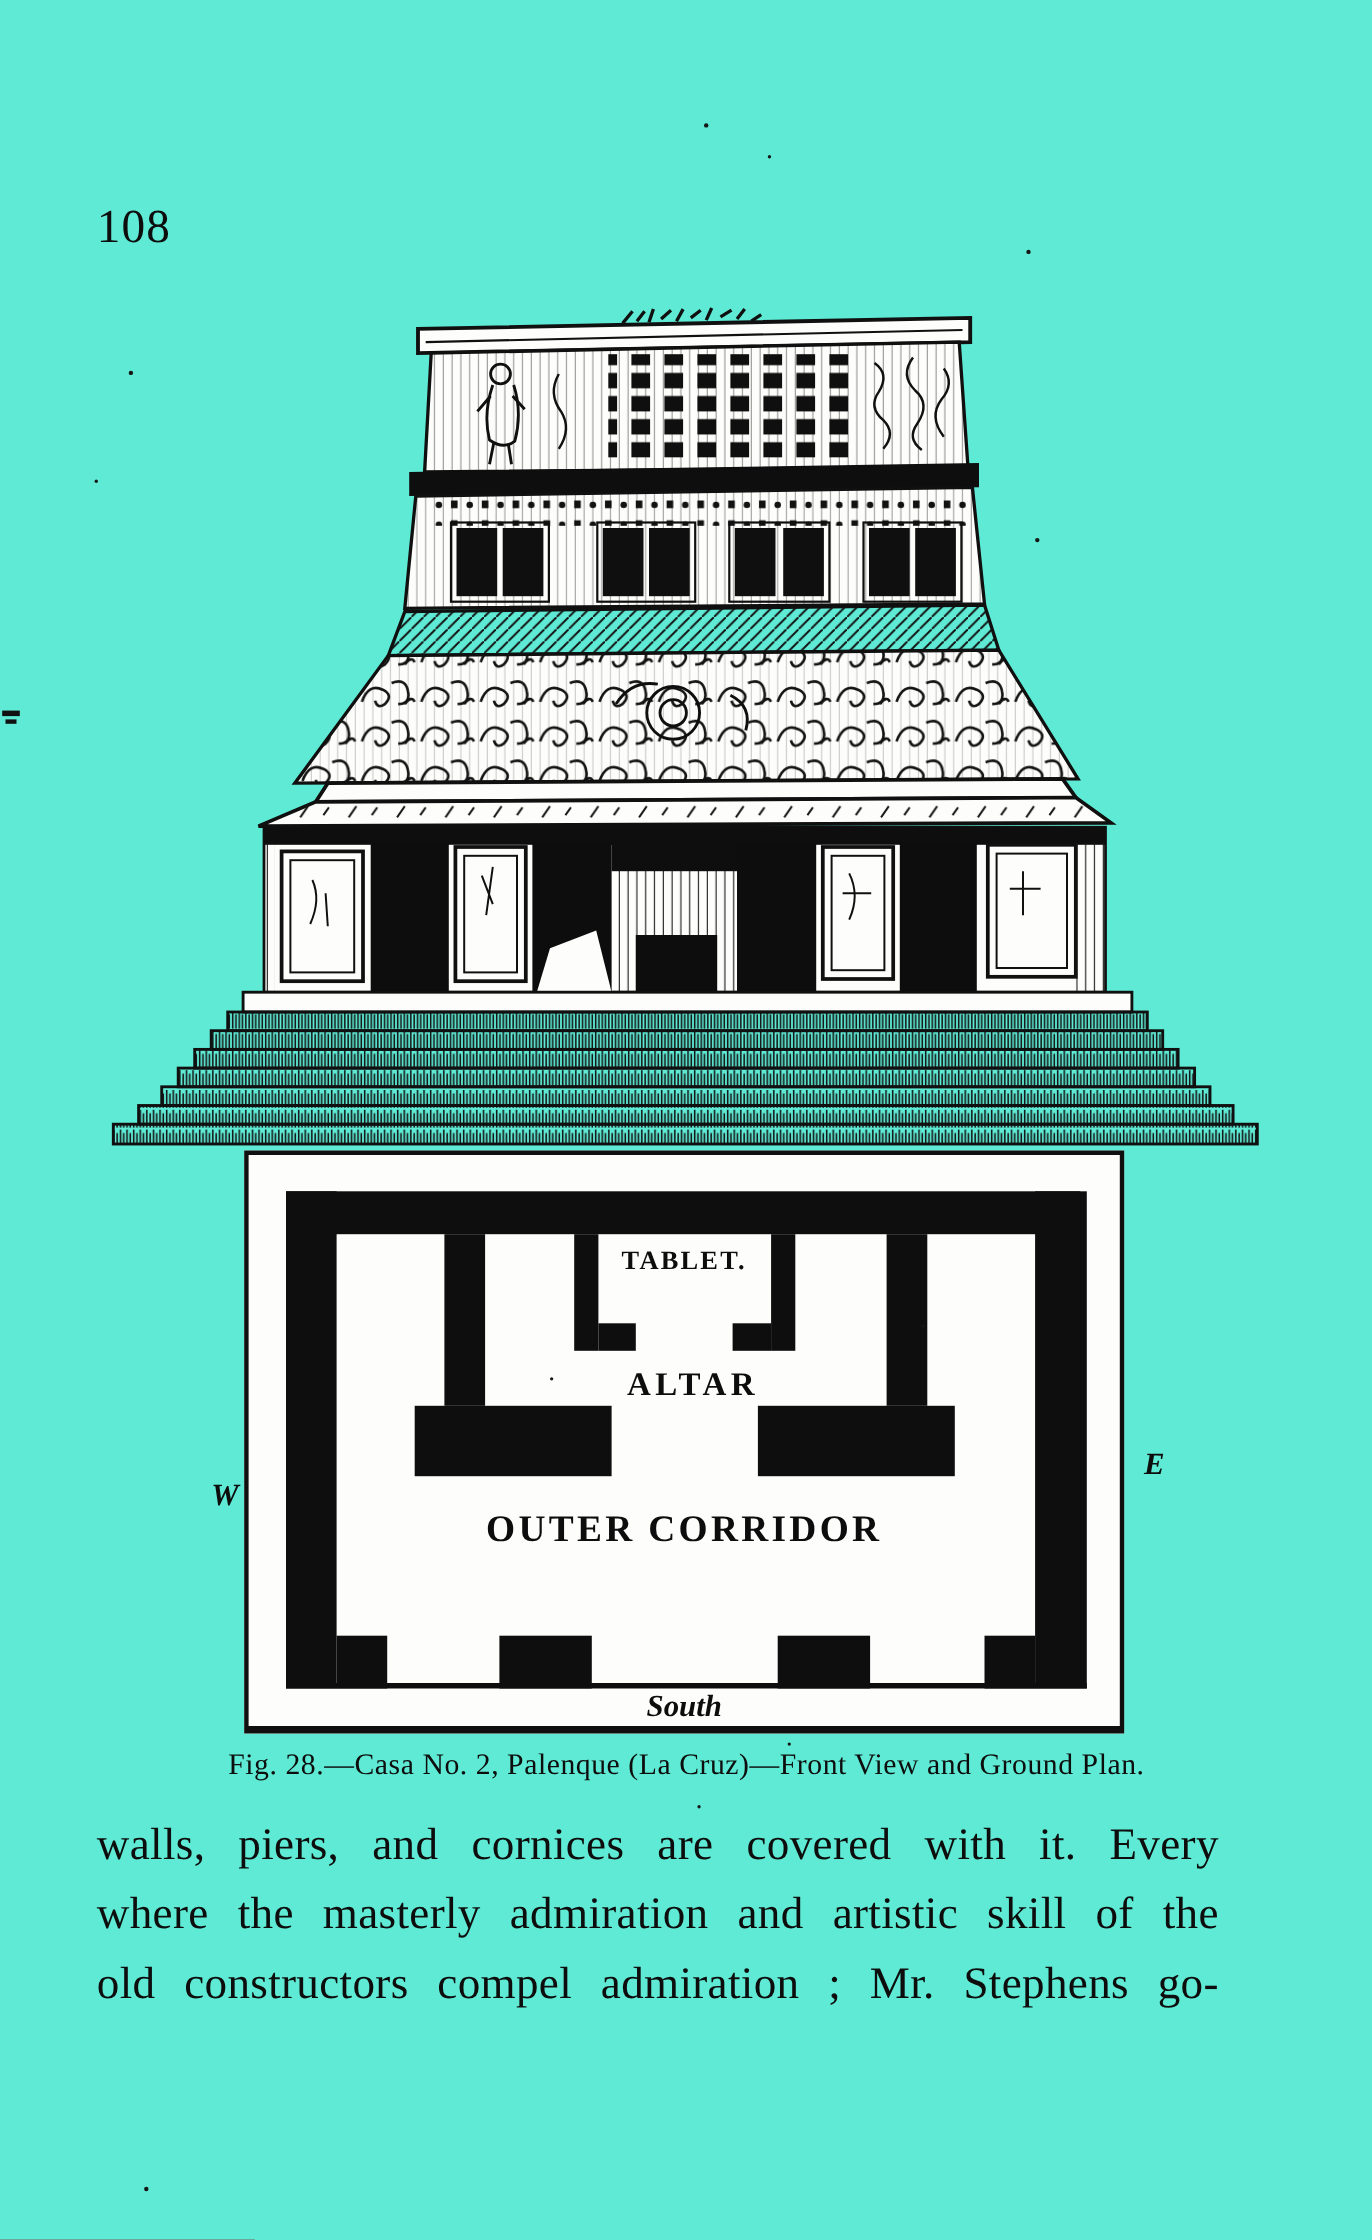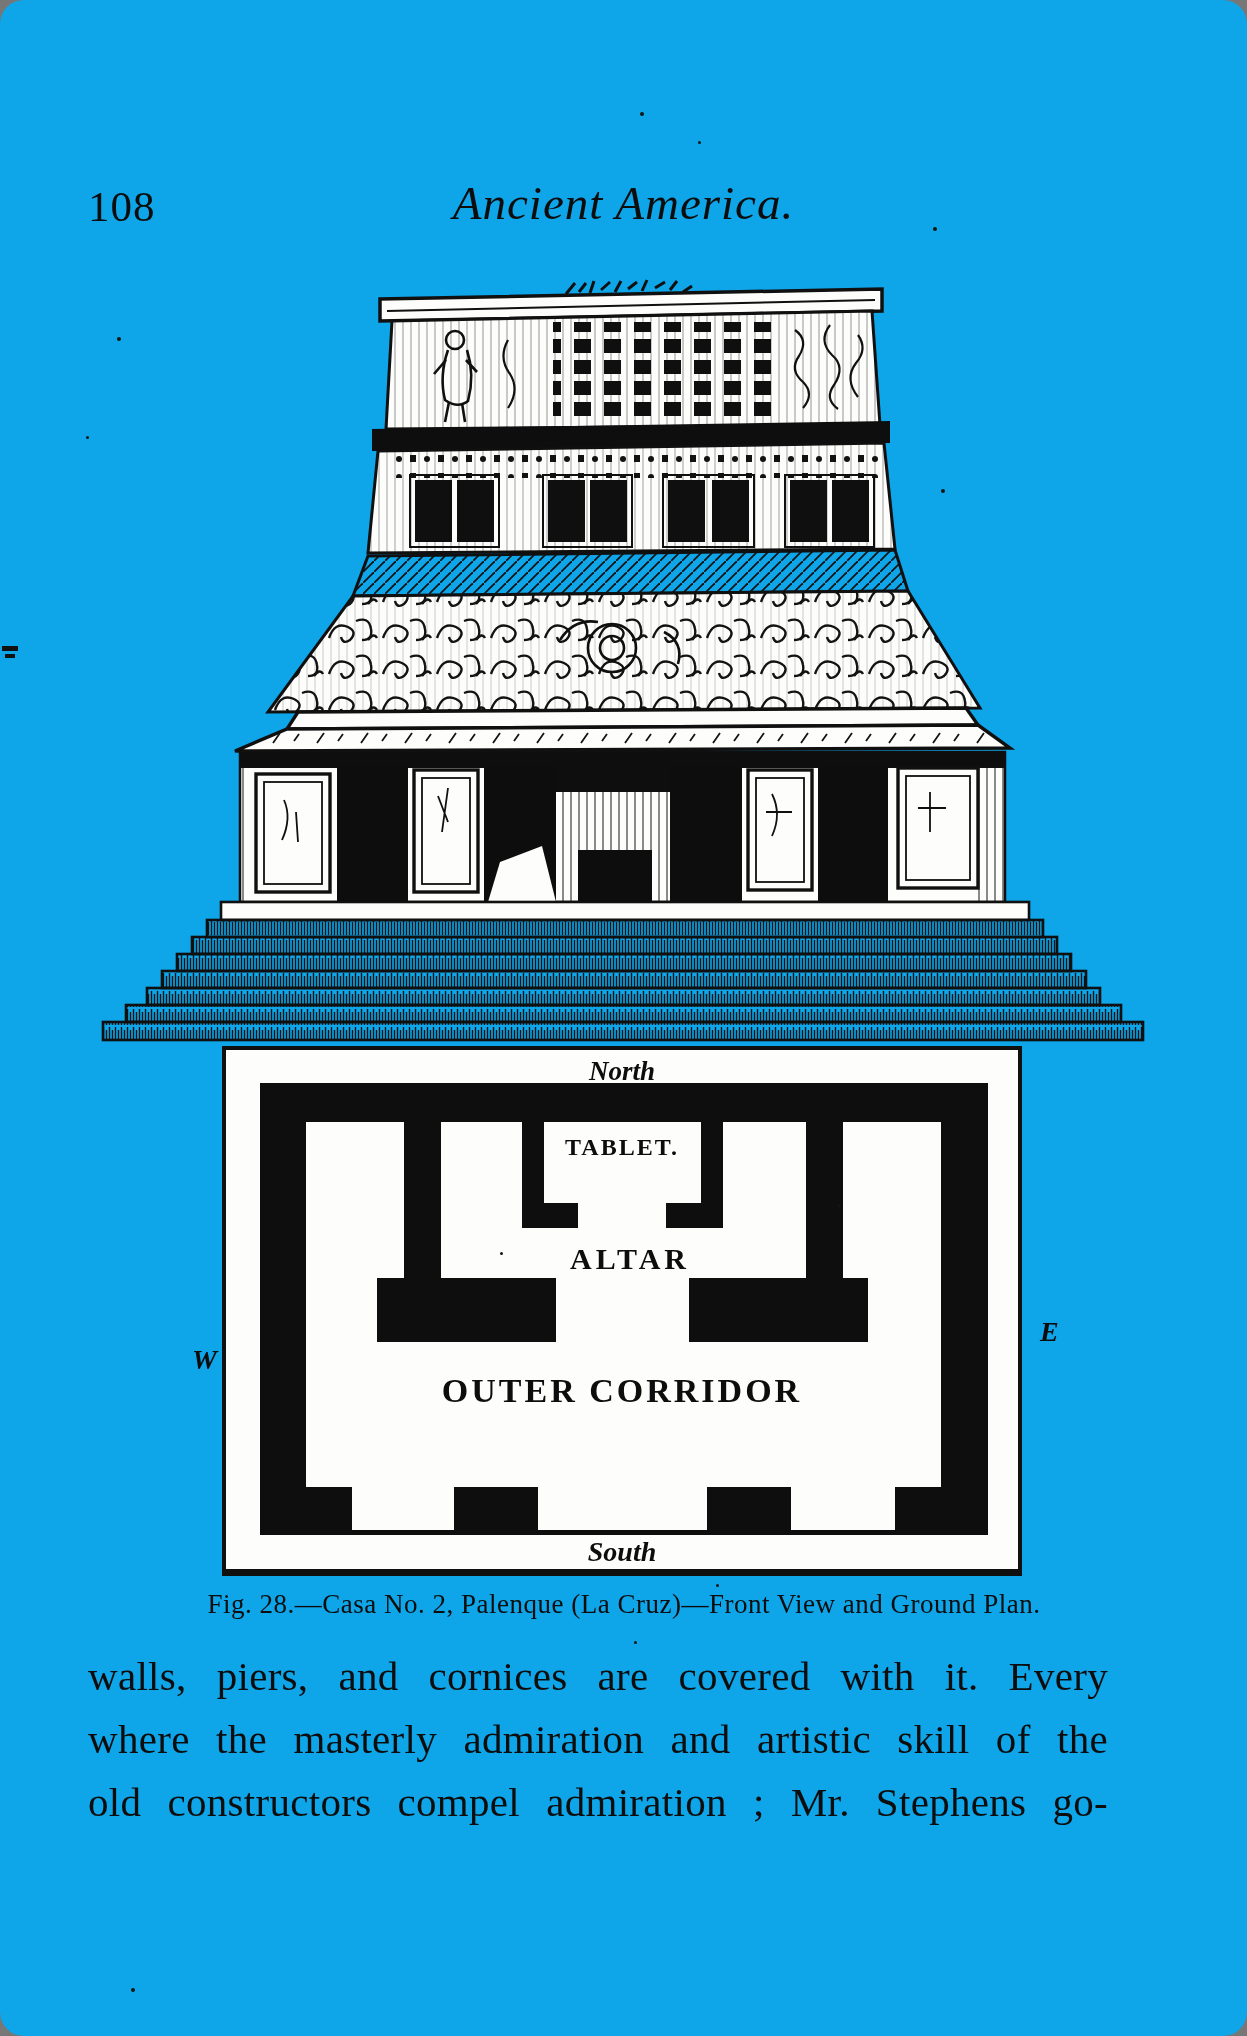--- a/index.html
+++ b/index.html
@@ -1,20 +1,19 @@
 <!DOCTYPE html>
 <html><head>
 <meta charset="utf-8">
 <style>
   html,body{margin:0;padding:0;background:#777;}
   #page{
     position:relative;width:1247px;height:2036px;margin:0 auto;
-    background:#0ea5e9;color:#0d0d0d;overflow:hidden;
+    background:#5eead4;color:#0d0d0d;overflow:hidden;
     font-family:"Liberation Serif","DejaVu Serif",serif;
-    border-radius:24px;
   }
   .abs{position:absolute;}
   
   #page-number{left:88px;top:182px;font-size:43px;letter-spacing:1px;}
   #running-title{left:0;top:176px;width:1247px;text-align:center;font-style:italic;font-size:47px;letter-spacing:1px;}
   
   #engraving{left:0;top:0;width:1247px;height:2036px;}
   
   #plan{left:222px;top:1046px;width:792px;height:519px;border:4px solid #101010;border-bottom-width:7px;background:#fdfdfb;}
   .pb{position:absolute;background:#0e0e0e;}
@@ -37,21 +36,20 @@
   .speck{position:absolute;background:#161616;border-radius:50%;}
   #margin-artifact{left:2px;top:644px;width:20px;height:16px;}
   #margin-artifact span{position:absolute;background:#111;display:block;}
 </style>
 </head>
 <body>
 
 <div id="page">
 
   <div class="abs" id="page-number">108</div>
-  <div class="abs" id="running-title">Ancient America.</div>
 
   <svg class="abs" id="engraving" viewBox="0 0 1247 2036" xmlns="http://www.w3.org/2000/svg">
     <defs>
       <pattern id="vh" width="8" height="16" patternUnits="userSpaceOnUse">
         <path d="M3 0V16" stroke="#161616" stroke-width="1"></path>
       </pattern>
       <pattern id="vh2" width="6" height="18" patternUnits="userSpaceOnUse">
         <path d="M1.5 1V17 M4.5 4V17" stroke="#121212" stroke-width="1.4"></path>
       </pattern>
       <pattern id="dh" width="11" height="11" patternUnits="userSpaceOnUse">
@@ -196,21 +194,20 @@
       <rect x="192" y="937" width="865" height="17" fill="url(#vh2)"></rect>
       <rect x="177" y="954" width="894" height="17" fill="url(#vh2)"></rect>
       <rect x="162" y="971" width="924" height="17" fill="url(#vh2)"></rect>
       <rect x="147" y="988" width="953" height="17" fill="url(#vh2)"></rect>
       <rect x="126" y="1005" width="995" height="17" fill="url(#vh2)"></rect>
       <rect x="103" y="1022" width="1040" height="18" fill="url(#vh2)"></rect>
     </g>
   </svg>
 
   <div class="abs" id="plan">
-    <div class="plan-dir" id="lbl-north" style="position:absolute;">North</div>
 
     <div class="pb" style="left:34px;top:33px;width:722px;height:39px;"></div>
     <div class="pb" style="left:34px;top:33px;width:46px;height:452px;"></div>
     <div class="pb" style="left:80px;top:437px;width:46px;height:48px;"></div>
     <div class="pb" style="left:715px;top:33px;width:47px;height:452px;"></div>
     <div class="pb" style="left:669px;top:437px;width:46px;height:48px;"></div>
     <div class="pb" style="left:34px;top:480px;width:728px;height:5px;"></div>
     <div class="pb" style="left:228px;top:437px;width:84px;height:48px;"></div>
     <div class="pb" style="left:481px;top:437px;width:84px;height:48px;"></div>
     <div class="pb" style="left:296px;top:72px;width:22px;height:106px;"></div>

